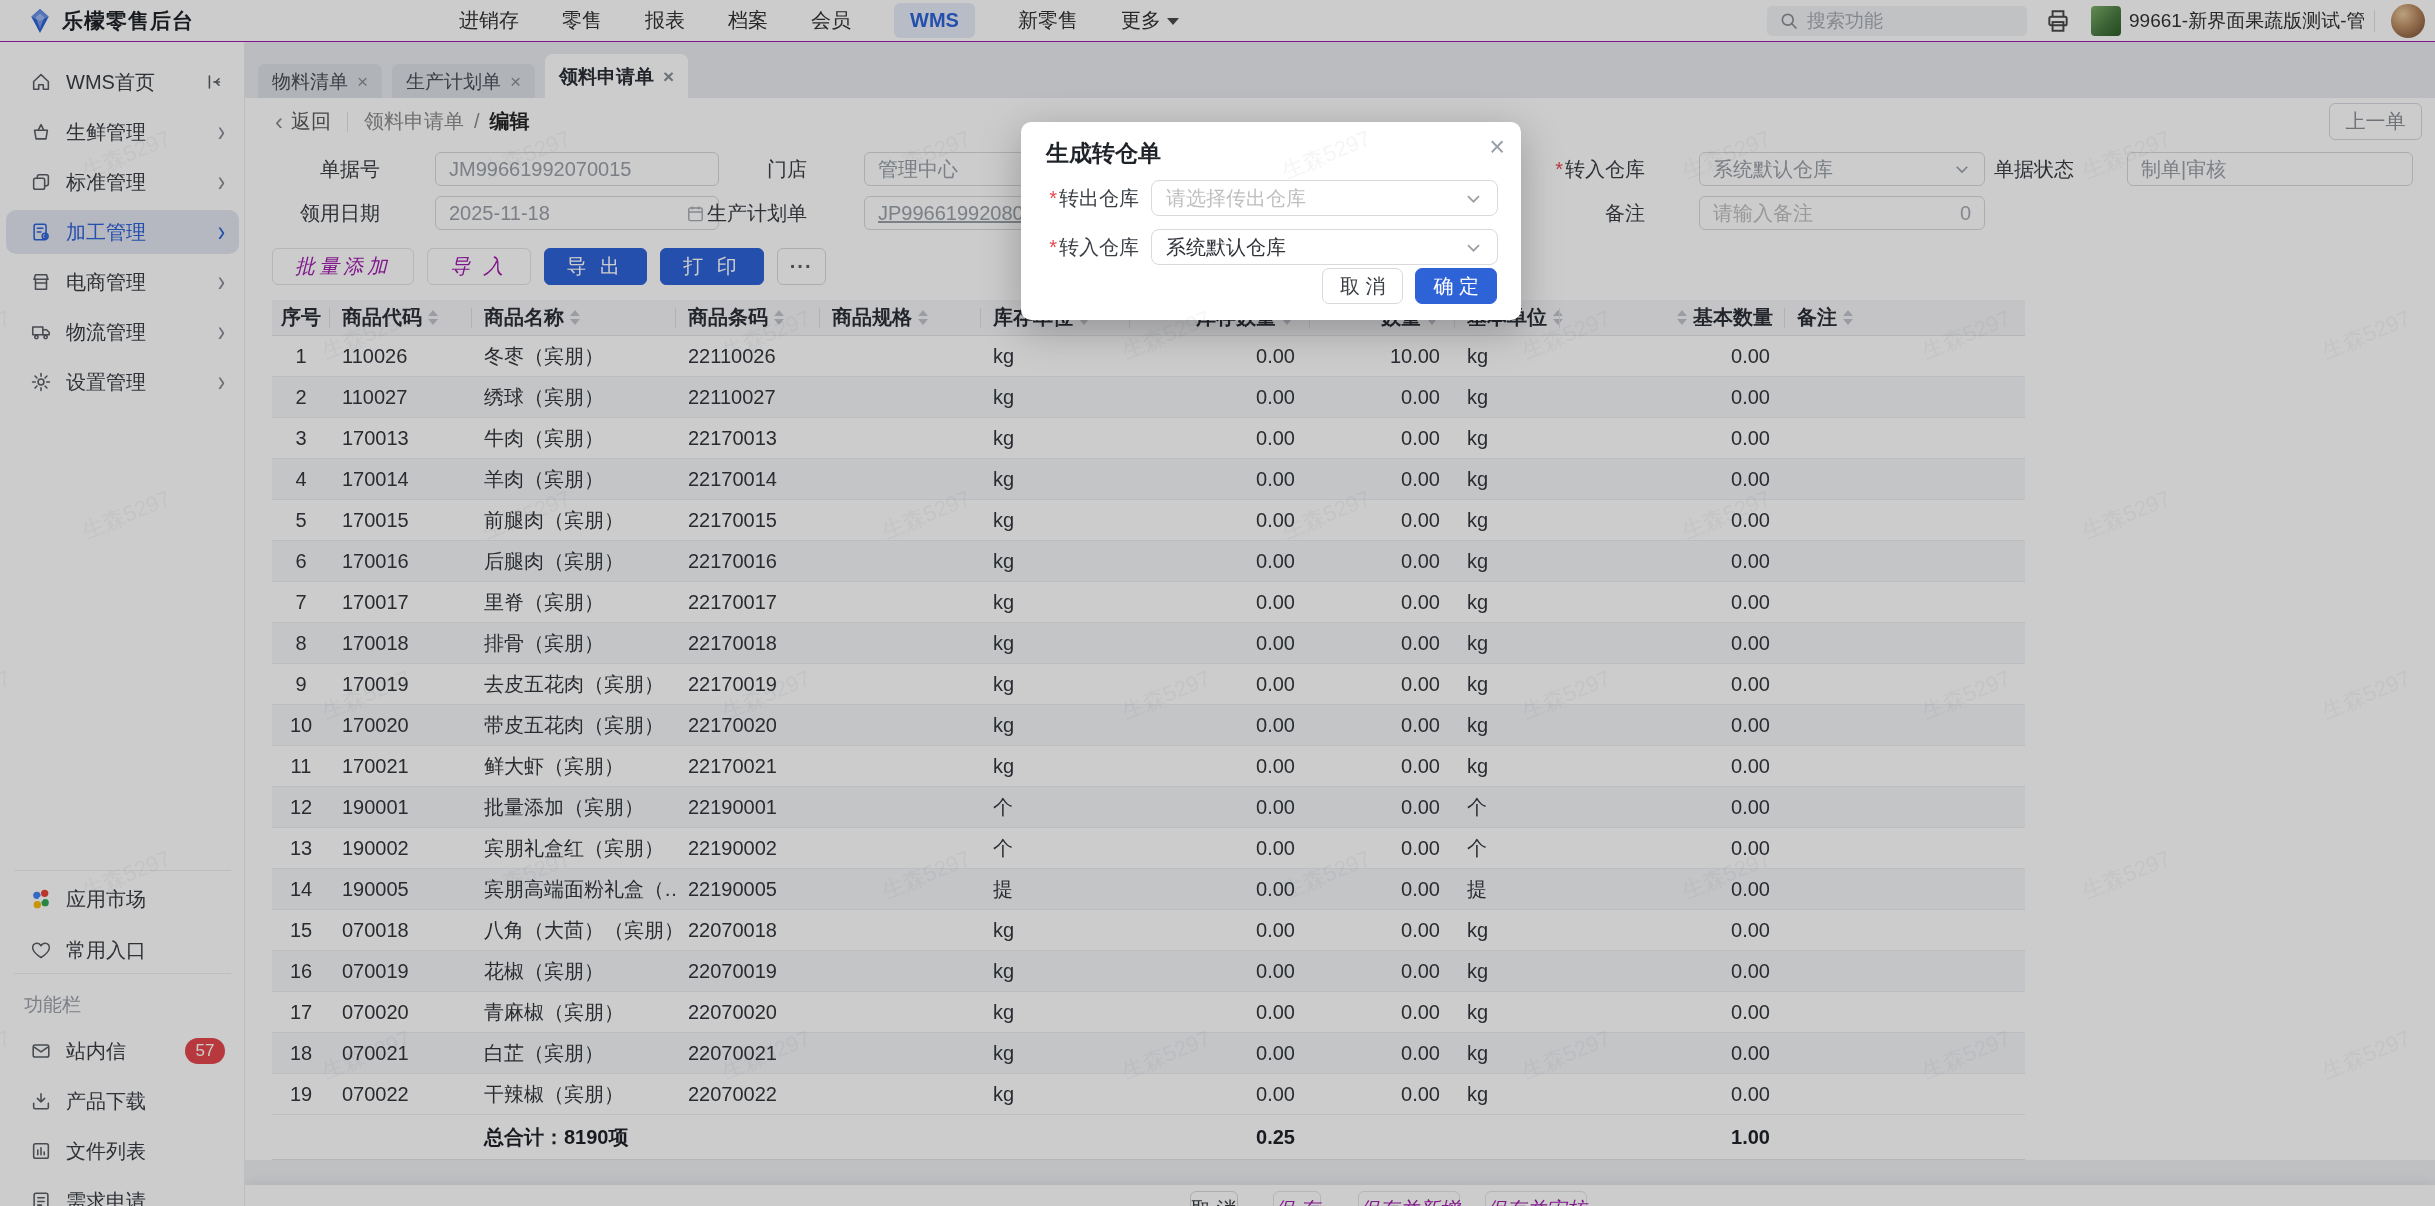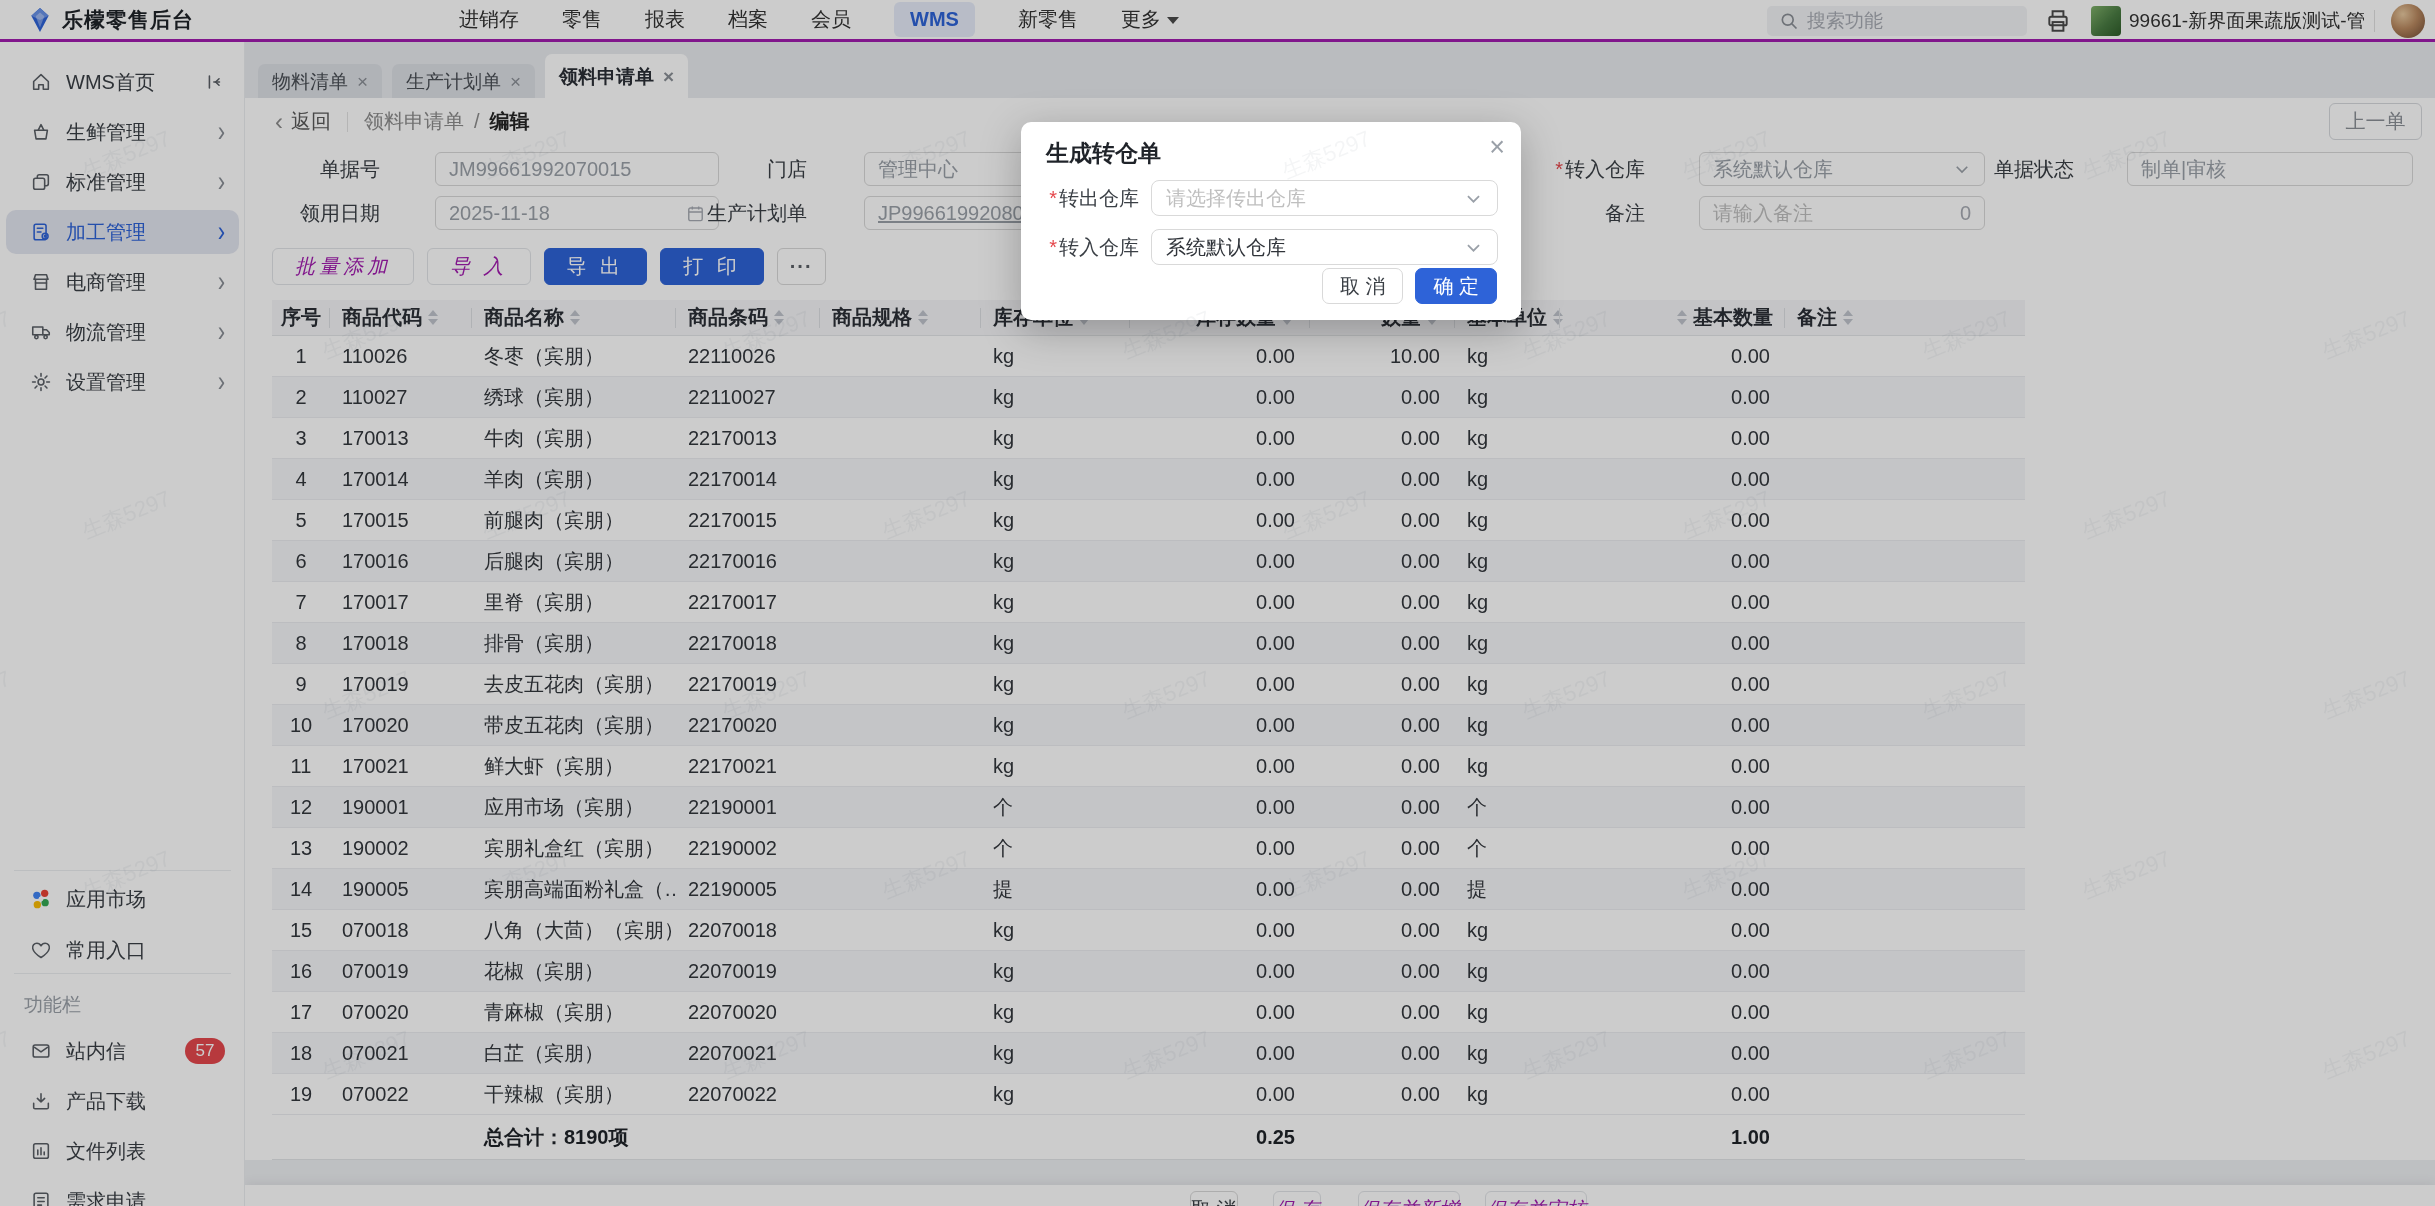--- a/index.html
+++ b/index.html
@@ -6,21 +6,21 @@
     --accent:#2e63d8; --accent-bg:#e6ecf9; --badge:#e5484d;
     --border:#d9d9d9; --line:#ebedf0; --hline:#e3e5e8;
     --txt:#30343a; --txt2:#595959; --muted:#9aa0a8; --ph:#bfbfbf;
   }
   *{box-sizing:border-box;margin:0;padding:0;font-family:"Liberation Sans","DejaVu Sans",sans-serif;}
   html,body{width:2435px;height:1206px;overflow:hidden;background:#eef0f3;}
   .page{position:relative;width:2435px;height:1206px;}
   svg{display:block;}
 
   
-  .navbar{position:absolute;left:0;top:0;width:2435px;height:42px;background:#fff;border-bottom:3px solid #a21caf;display:flex;align-items:center;z-index:2;}
+  .navbar{position:absolute;left:0;top:0;width:2435px;height:42px;background:#fff;border-bottom:1px solid #a21caf;display:flex;align-items:center;z-index:2;}
   .logo{display:flex;align-items:center;gap:9px;margin-left:27px;}
   .logo-txt{font-size:21px;font-weight:bold;color:#1f2329;letter-spacing:1px;}
   .nav-items{display:flex;align-items:center;margin-left:265px;gap:43px;}
   .nav-item{font-size:20px;color:#333;cursor:pointer;display:flex;align-items:center;gap:6px;white-space:nowrap;}
   .nav-item.active{background:var(--accent-bg);color:var(--accent);padding:6px 16px;border-radius:6px;font-weight:bold;}
   .caret-dn{width:0;height:0;border-left:6px solid transparent;border-right:6px solid transparent;border-top:7px solid #4a4a4a;margin-top:2px;}
   .nav-right{position:absolute;right:0;top:0;height:42px;display:flex;align-items:center;}
   .searchbox{width:260px;height:30px;background:#f2f3f5;border-radius:5px;display:flex;align-items:center;gap:8px;padding:0 12px;color:#a7abb3;}
   .searchbox span{font-size:19px;color:#a7abb3;}
   .printer{margin-left:18px;color:#4a4a4a;}
@@ -635,21 +635,21 @@
             <div class="td c-left">kg</div>
             <div class="td c-right">0.00</div>
             <div class="td c-right">0.00</div>
             <div class="td c-left">kg</div>
             <div class="td c-right">0.00</div>
             <div class="td c-left"></div>
           </div>
           <div class="trow odd" style="grid-template-columns: 58px 142px 204px 144px 161px 149px 180px 145px 105px 225px 240px;">
             <div class="td c-center">12</div>
             <div class="td c-left">190001</div>
-            <div class="td c-left">应用市场（宾朋）</div>
+            <div class="td c-left">批量添加（宾朋）</div>
             <div class="td c-left">22190001</div>
             <div class="td c-left"></div>
             <div class="td c-left">个</div>
             <div class="td c-right">0.00</div>
             <div class="td c-right">0.00</div>
             <div class="td c-left">个</div>
             <div class="td c-right">0.00</div>
             <div class="td c-left"></div>
           </div>
           <div class="trow" style="grid-template-columns: 58px 142px 204px 144px 161px 149px 180px 145px 105px 225px 240px;">

